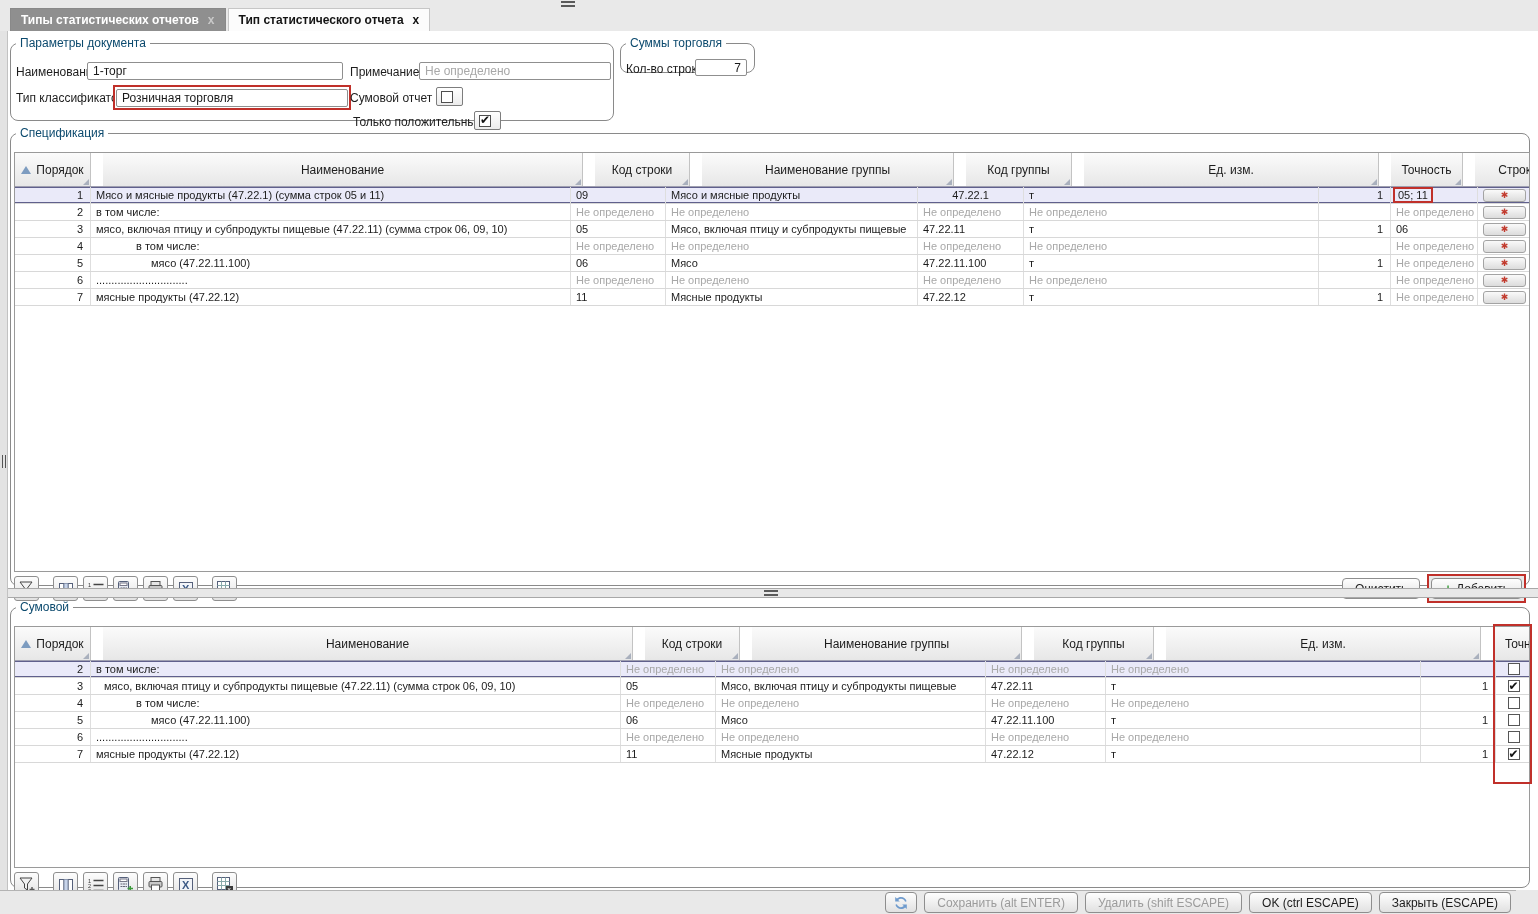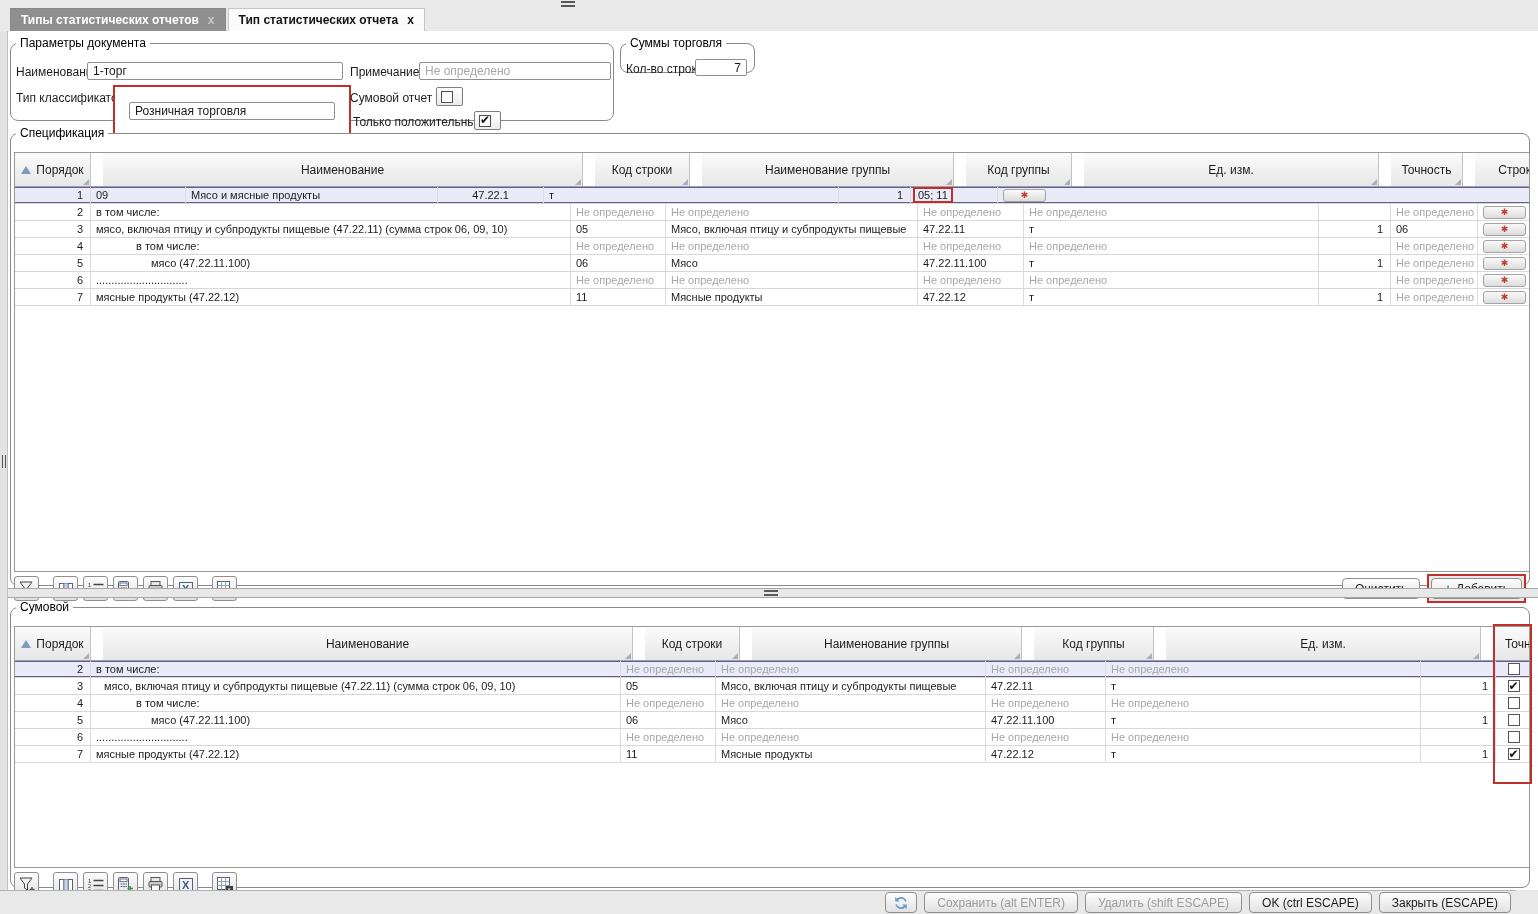--- a/index.html
+++ b/index.html
@@ -19,27 +19,27 @@
   .tab .close { margin-left:9px; font-weight:700; font-size:12px; }
   .tab.inactive .close { color:#c9c9c9; }
   .tab.active .close { color:#111; }
 
   .content-bg { position:absolute; left:0; top:31px; width:1538px; height:859px; background:#fff; }
   .left-splitter { position:absolute; left:0; top:31px; width:8px; height:859px; background:#e3e3e3; border-right:1px solid #c2c2c2; }
   .grip-v { position:absolute; top:424px; left:2px; width:4px; height:13px; border-left:1px solid #555; border-right:1px solid #555; }
 
   
   fieldset.fs { position:absolute; border:1px solid #8a8a8a; border-radius:8px; background:#fff; }
-  fieldset.fs legend { font-size:12px; color:#000000; margin-left:5px; padding:0 4px; }
+  fieldset.fs legend { font-size:12px; color:#0c4a6e; margin-left:5px; padding:0 4px; }
 
   .lbl { position:absolute; font-size:12px; color:#1d1d1d; white-space:nowrap; }
   input.txt { position:absolute; height:18px; border:1px solid #8f8f8f; border-radius:2px; font-family:"Liberation Sans",sans-serif; font-size:12px; padding:0 5px; color:#1a1a1a; background:#fff; }
   input.txt::placeholder { color:#a8a8a8; }
   input.num { text-align:right; }
-  .red-wrap { position:absolute; border:2px solid #c0302a; padding:14px; background:#fff; }
+  .red-wrap { position:absolute; border:2px solid #c0302a; padding:1px; background:#fff; }
   .red-wrap input.txt { position:static; width:100%; }
 
   .cbfield { position:absolute; width:27px; height:19px; border:1px solid #7d7d7d; border-radius:2px; background:linear-gradient(#ffffff,#ececec); display:flex; align-items:center; padding-left:4px; }
   .cb { width:12px; height:12px; border:1px solid #4f4f4f; background:#fff; position:relative; }
   .cb.checked::after { content:"\2714"; position:absolute; left:0px; top:-3px; font-size:12px; color:#111; }
 
   
   .grid { position:absolute; background:#fff; border:1px solid #9a9a9a; overflow:hidden; }
   .g-header { display:flex; height:34px; border-bottom:1px solid #9f9fb0;gap:12px; }
   .g-hcell { flex:none; display:flex; align-items:center; justify-content:center; gap:5px; font-size:12px; color:#1c1c1c; background:linear-gradient(#fbfbfb,#e7e7e7); border-right:1px solid #c3c3c3; position:relative; overflow:hidden; white-space:nowrap; }
@@ -84,21 +84,21 @@
   <div class="top-strip">
     <span class="grip-h" style="left:561px; top:1px;"></span>
   </div>
 
   <div class="tabbar">
     <div class="tab inactive">
       <span>Типы статистических отчетов</span>
       <span class="close">x</span>
     </div>
     <div class="tab active">
-      <span>Тип статистических отчета</span>
+      <span>Тип статистического отчета</span>
       <span class="close">x</span>
     </div>
   </div>
 
   <div class="content-bg"></div>
   <div class="left-splitter">
     <span class="grip-v"></span>
   </div>
 
   <fieldset class="fs" style="left:10px; top:36px; width:604px; height:85px;">
@@ -155,20 +155,21 @@
           </div>
           <div class="g-hcell" style="width: 87px;">
             <span>Строки</span>
           </div>
           <div class="g-hcell" style="width: 53px;">
             <span>Удалить</span>
           </div>
         </div>
         <div class="g-row sel">
           <div class="g-cell num" style="width: 76px;">1</div>
+          <div class="g-cell" style="width: 480px; padding-left: 5px;">Мясо и мясные продукты (47.22.1) (сумма строк 05 и 11)</div>
           <div class="g-cell" style="width: 95px;">09</div>
           <div class="g-cell" style="width: 252px;">Мясо и мясные продукты</div>
           <div class="g-cell" style="width: 106px; text-align: center;">47.22.1</div>
           <div class="g-cell" style="width: 295px;">т</div>
           <div class="g-cell num" style="width: 72px;">1</div>
           <div class="g-cell" style="width: 87px;"><span class="lines-hl">05; 11</span></div>
           <div class="g-cell center" style="width: 53px; border-right: none;">
             <button class="del-btn">✱</button>
           </div>
         </div>

